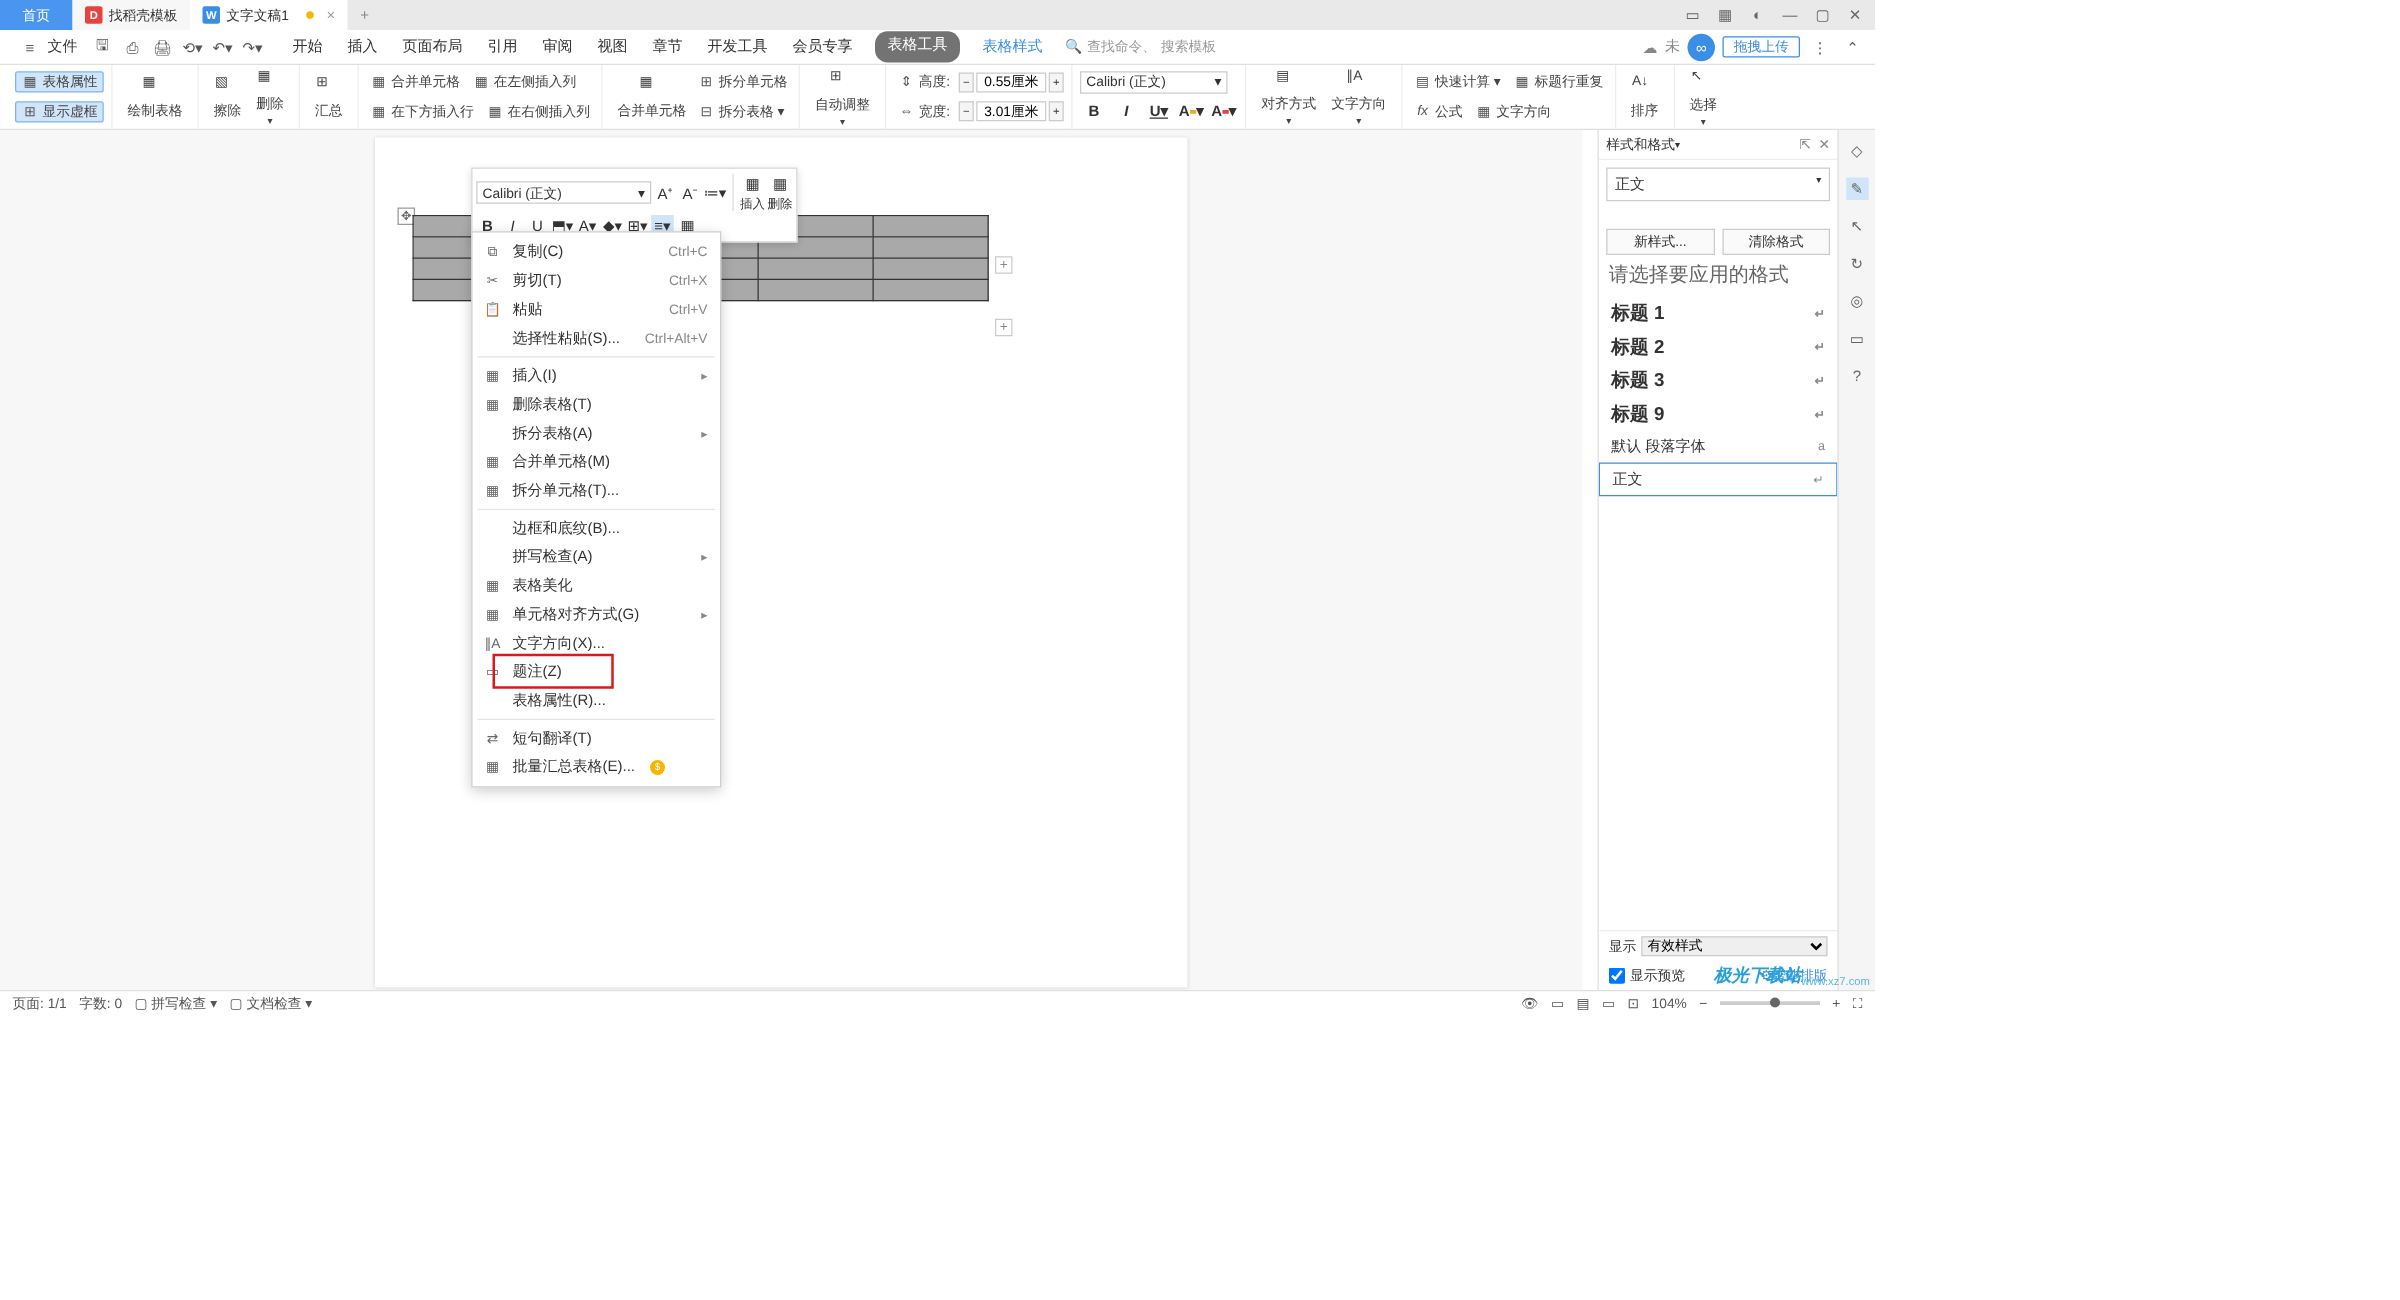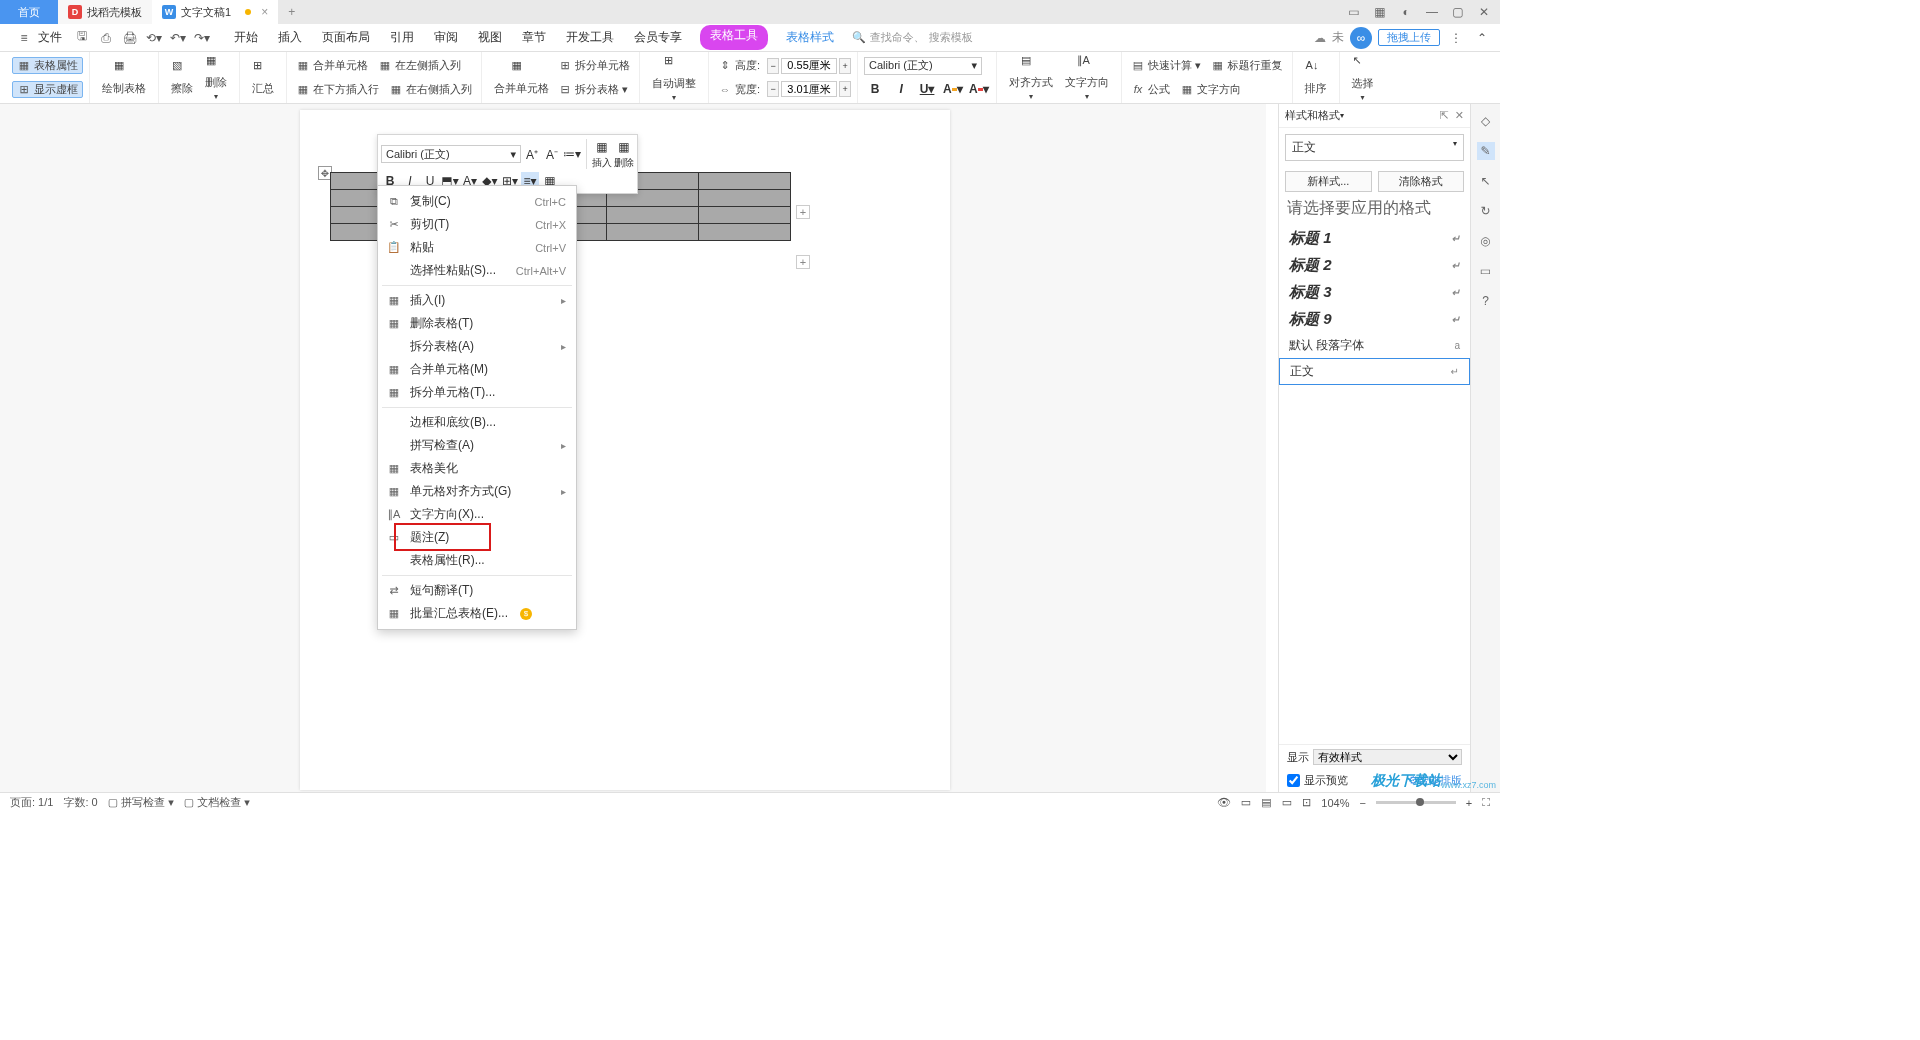--- a/index.html
+++ b/index.html
@@ -20,21 +20,21 @@
 .title-right { margin-left: auto; display: flex; align-items: center; gap: 10px; padding-right: 8px; color: #666; }
 .title-right .icn { width: 16px; height: 16px; display: inline-flex; align-items: center; justify-content: center; }
 
 
 .menu-bar { height: 28px; border-bottom: 1px solid #e0e0e0; display: flex; align-items: center; padding: 0 8px; gap: 4px; background: #fff; }
 .menu-bar .ib { width: 20px; height: 20px; display: inline-flex; align-items: center; justify-content: center; color: #555; }
 .menu-bar .file-btn { display: flex; align-items: center; gap: 4px; padding: 0 6px; }
 .menu-bar .qat { display: flex; align-items: center; gap: 4px; }
 .menu-bar .tabs { display: flex; gap: 16px; margin-left: 16px; }
 .menu-bar .tabs .mtab { padding: 4px 2px; cursor: pointer; }
-.menu-bar .tabs .mtab.table-tool { background: #d946ef; color: #fff; border-radius: 10px; padding: 2px 10px; }
+.menu-bar .tabs .mtab.table-tool { background: #737373; color: #fff; border-radius: 10px; padding: 2px 10px; }
 .menu-bar .tabs .mtab.table-style { color: #3a8ee6; }
 .menu-bar .search { margin-left: 12px; display: flex; align-items: center; gap: 4px; color: #999; font-size: 11px; }
 .menu-bar .right { margin-left: auto; display: flex; align-items: center; gap: 6px; }
 .menu-bar .cloud-badge { background: #3a8ee6; color: #fff; border-radius: 50%; width: 22px; height: 22px; display: inline-flex; align-items: center; justify-content: center; }
 .menu-bar .upload-btn { border: 1px solid #3a8ee6; color: #3a8ee6; padding: 0 8px; border-radius: 2px; font-size: 11px; }
 
 
 .ribbon { height: 52px; border-bottom: 1px solid #e0e0e0; display: flex; align-items: stretch; background: #fff; padding-left: 6px; }
 .ribbon .grp { display: flex; flex-direction: column; justify-content: space-around; padding: 2px 6px; border-right: 1px solid #eee; }
 .ribbon .grp.noborder { border-right: none; }
@@ -79,27 +79,27 @@
 .ctx-item .arrow { margin-left: auto; color: #888; font-size: 10px; }
 .ctx-sep { height: 1px; background: #e5e5e5; margin: 3px 4px; }
 .ctx-highlight { position: absolute; border: 2px solid #d91a1a; pointer-events: none; }
 .ctx-item .coin { width: 12px; height: 12px; border-radius: 50%; background: #f7b500; display: inline-flex; align-items: center; justify-content: center; font-size: 8px; color: #fff; margin-left: 4px; }
 
 
 .panel { position: absolute; top: 104px; right: 30px; width: 192px; bottom: 20px; border-left: 1px solid #e0e0e0; background: #fff; display: flex; flex-direction: column; }
 .panel-head { height: 24px; display: flex; align-items: center; padding: 0 6px; border-bottom: 1px solid #eee; font-size: 11px; }
 .panel-head .sp { margin-left: auto; display: flex; gap: 6px; color: #888; }
 .panel .current { margin: 6px; border: 1px solid #ccc; padding: 4px 6px; font-size: 12px; }
-.panel .action-row { display: flex; gap: 6px; margin: 4px 6px 6px; }
+.panel .action-row { display: flex; gap: 6px; margin: 16px 6px 6px; }
 .panel .action-btn { flex: 1; border: 1px solid #ccc; padding: 2px 6px; font-size: 11px; text-align: center; background: #fafafa; }
 .panel .hint { font-size: 16px; color: #666; padding: 0 8px 6px; }
 .panel .style-list { flex: 1; overflow: hidden; }
 .panel .style-item { display: flex; align-items: center; padding: 4px 10px; }
 .panel .style-item .mark { margin-left: auto; color: #888; font-size: 10px; }
-.panel .style-item.h { font-weight: bold; font-size: 15px; font-style: italic; }
+.panel .style-item.h { font-weight: bold; font-size: 15px; }
 .panel .style-item.sel { border: 1px solid #3a8ee6; }
 .panel .bottom-row { border-top: 1px solid #eee; padding: 4px 8px; display: flex; align-items: center; gap: 4px; font-size: 11px; }
 .panel .bottom-row select { flex: 1; border: 1px solid #ccc; font-size: 11px; }
 .panel .chk-row { padding: 4px 8px; display: flex; align-items: center; gap: 4px; font-size: 11px; }
 .panel .chk-row .smart { margin-left: auto; color: #3a8ee6; font-size: 11px; }
 
 
 .side-strip { position: absolute; top: 104px; right: 0; width: 30px; bottom: 20px; border-left: 1px solid #e0e0e0; background: #f5f5f5; display: flex; flex-direction: column; align-items: center; gap: 12px; padding-top: 8px; }
 .side-strip .sicon { width: 18px; height: 18px; display: flex; align-items: center; justify-content: center; color: #666; }
 .side-strip .sicon.active { background: #d0e4fa; }

